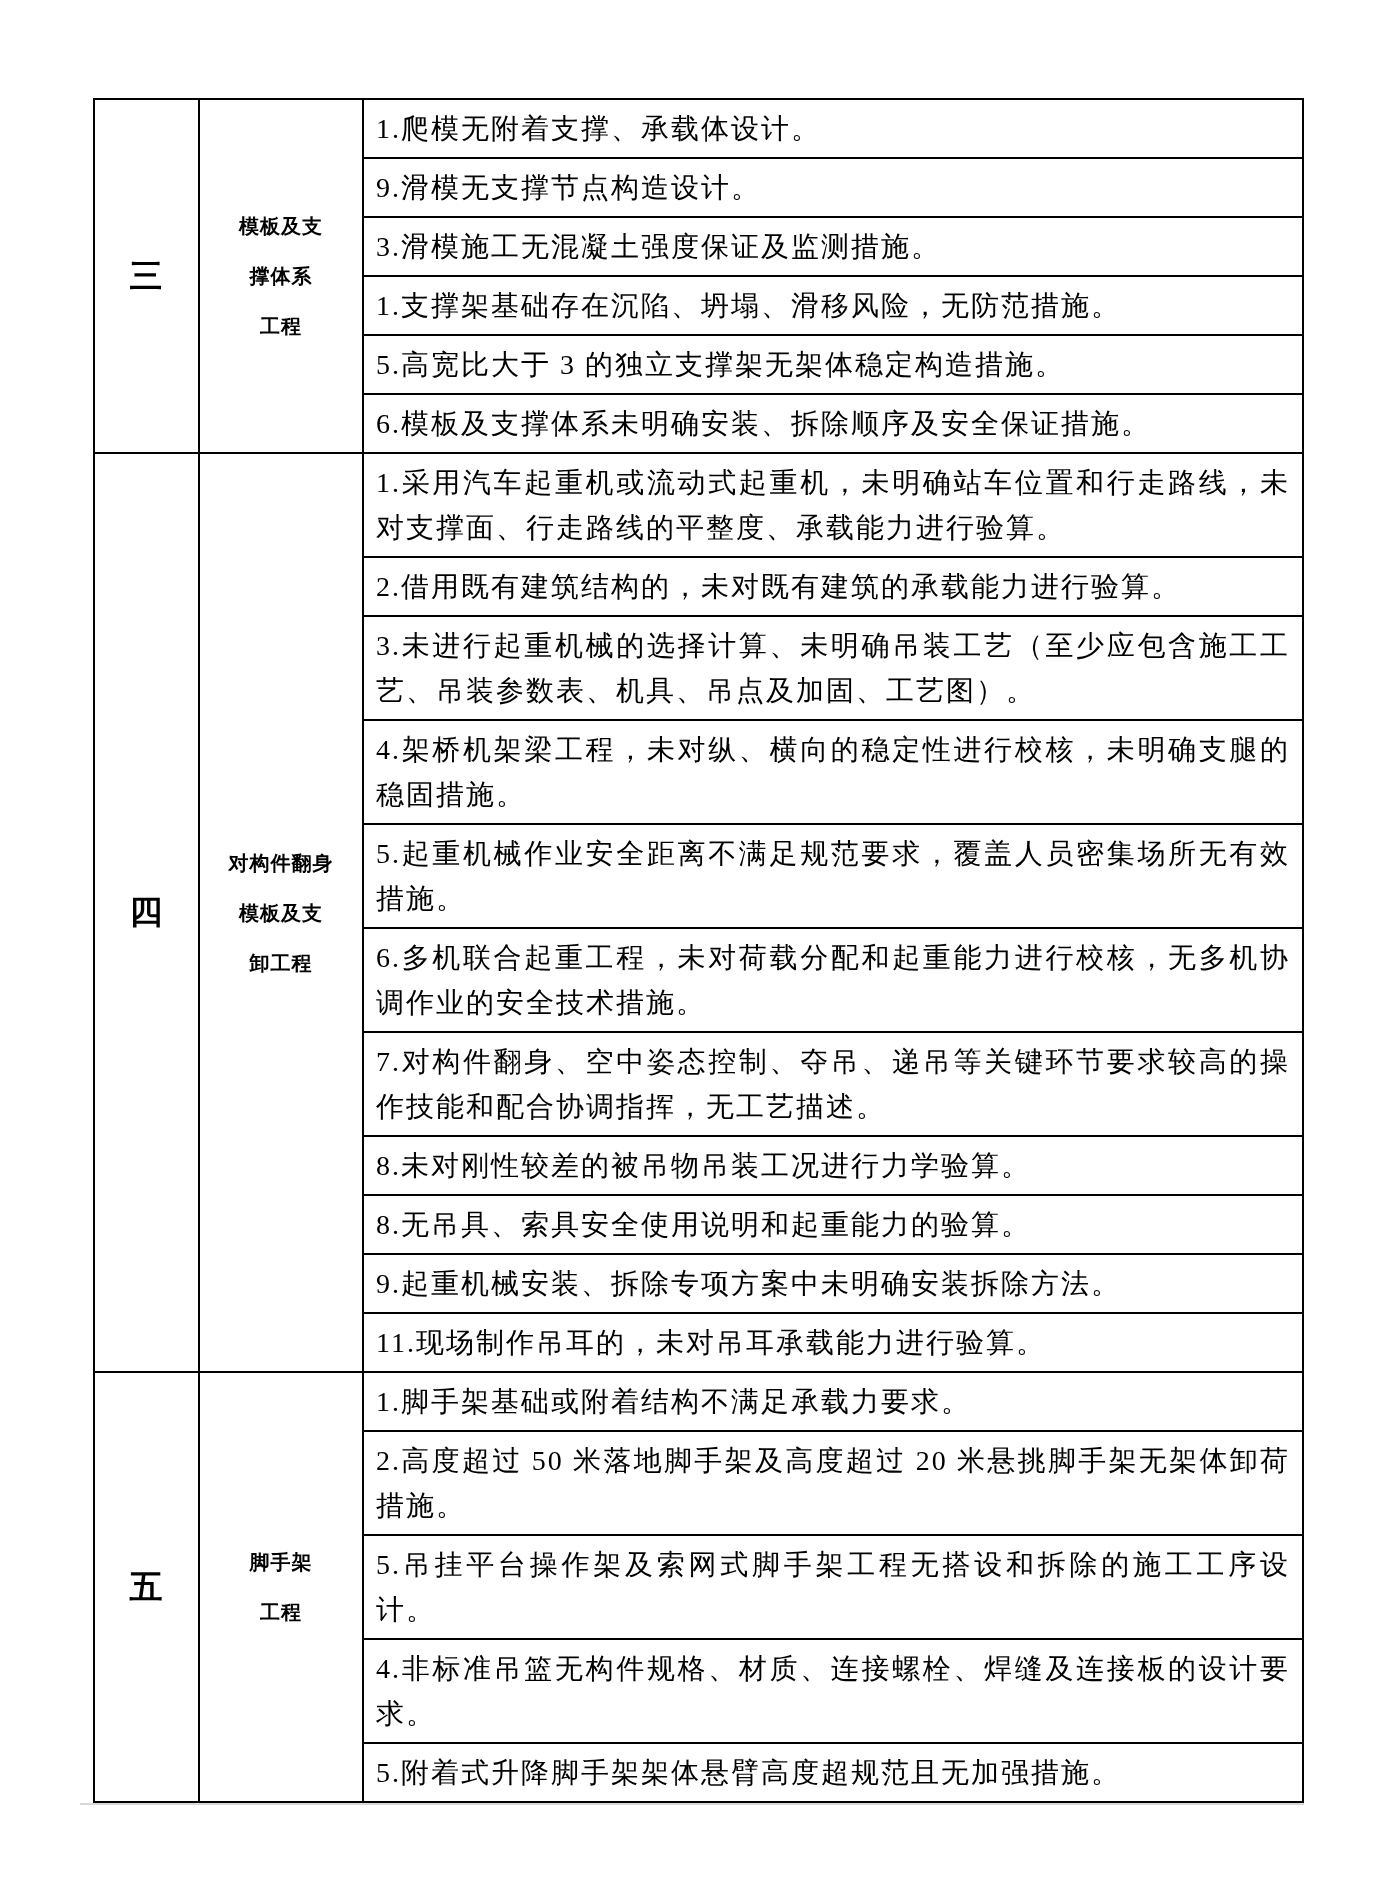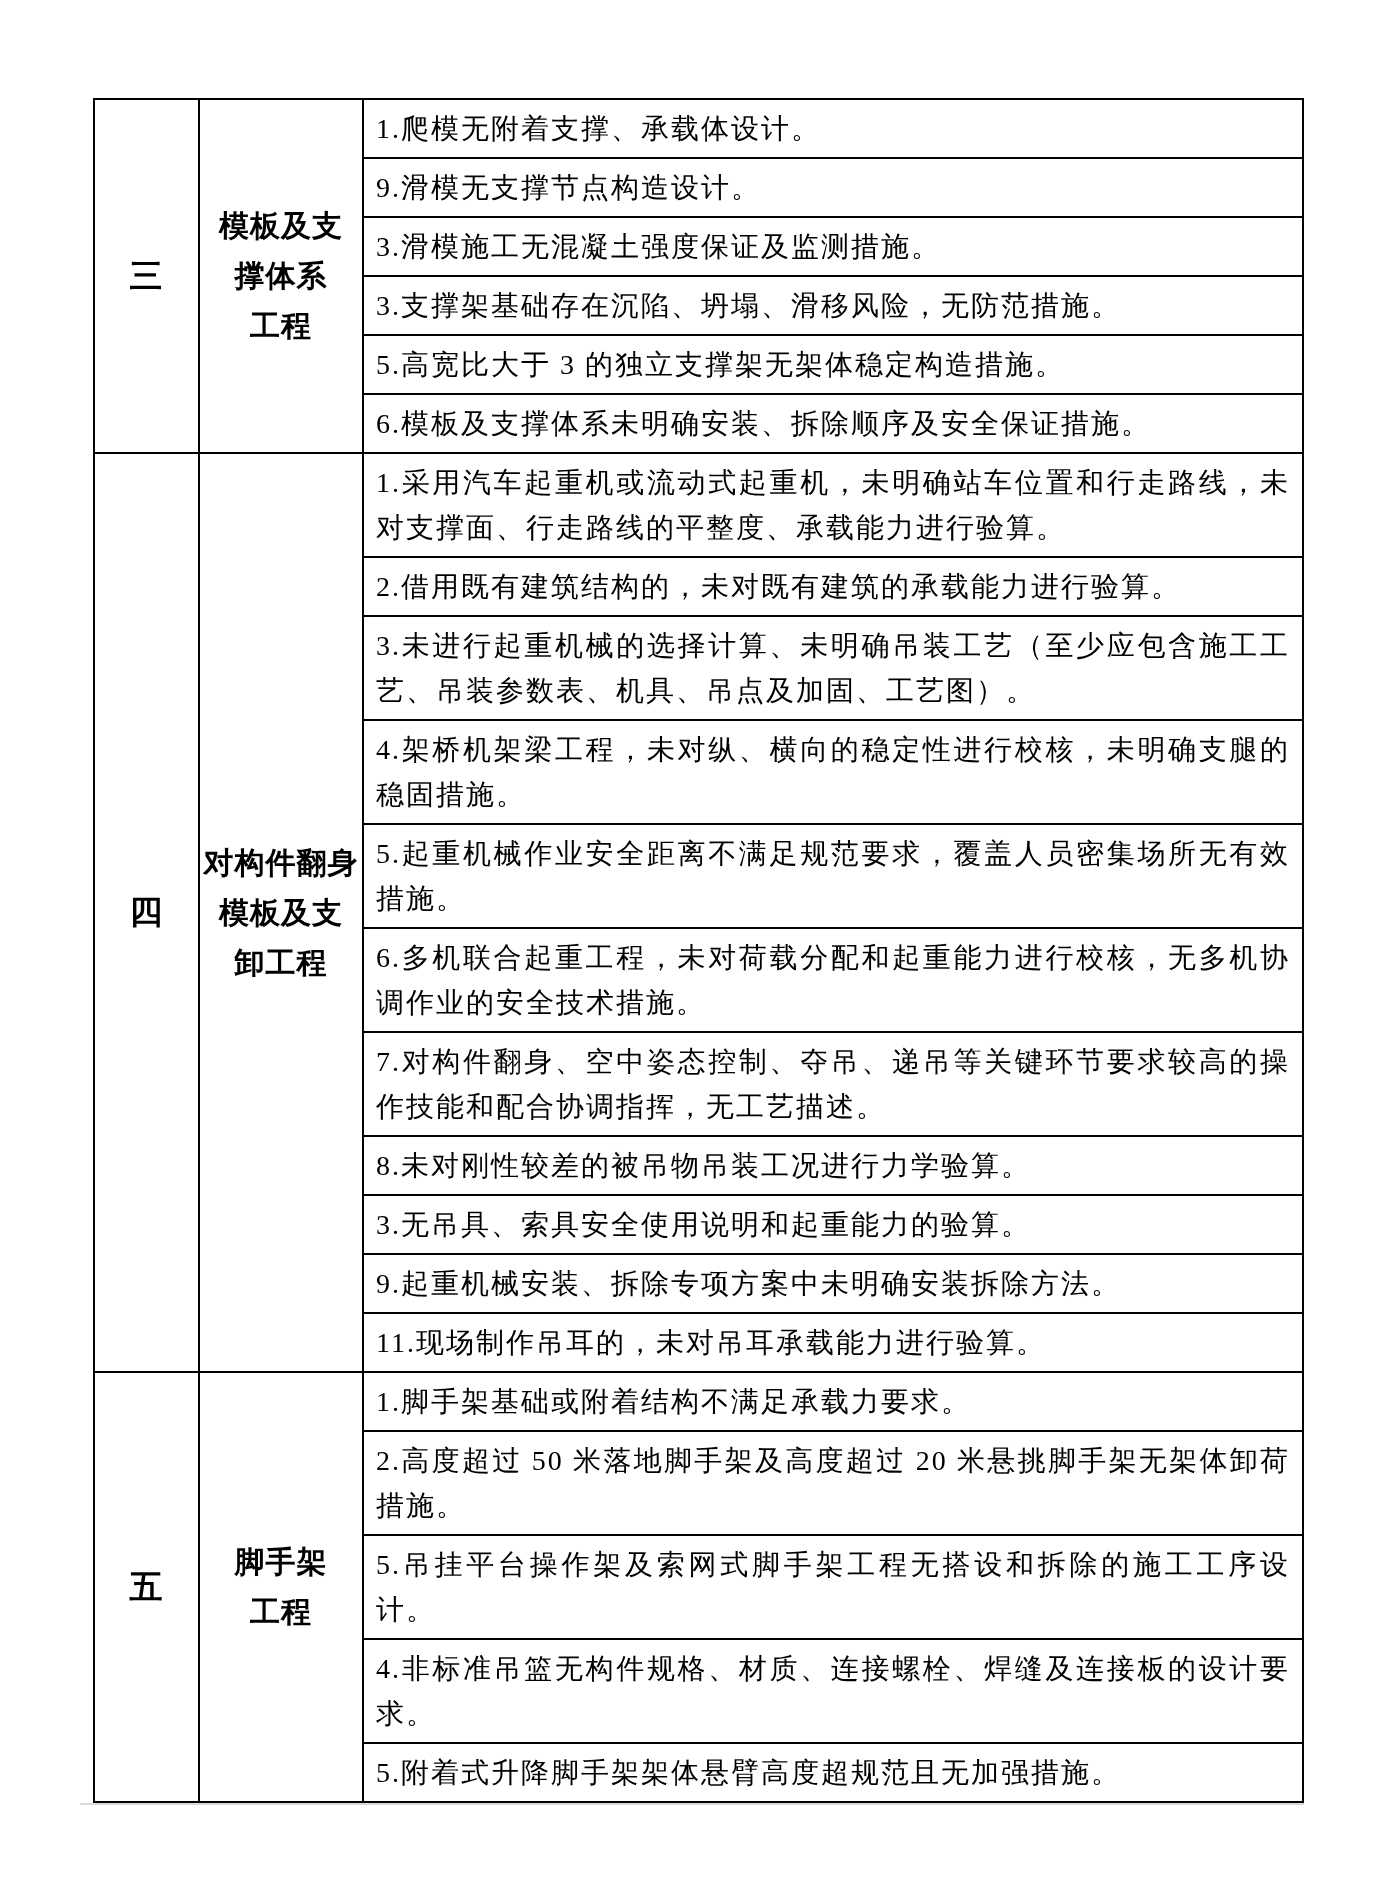--- a/index.html
+++ b/index.html
@@ -38,21 +38,21 @@
     font-family: "Liberation Sans", "DejaVu Sans", sans-serif;
     font-weight: 700;
     font-size: 33px;
     letter-spacing: 1px;
   }
   td.cat-cell {
     width: 164px;
     text-align: center;
     font-family: "Liberation Sans", "DejaVu Sans", sans-serif;
     font-weight: 700;
-    font-size: 30px;
+    font-size: 20px;
     line-height: 50px;
     letter-spacing: 1px;
     padding: 4px 0;
   }
   td.item-cell {
     width: 940px;
     font-family: "Liberation Serif", "DejaVu Serif", serif;
     font-size: 28px;
     line-height: 45px;
     letter-spacing: 2px;
@@ -92,21 +92,21 @@
           </td>
           <td class="item-cell">1.爬模无附着支撑、承载体设计。</td>
         </tr>
         <tr>
           <td class="item-cell">9.滑模无支撑节点构造设计。</td>
         </tr>
         <tr>
           <td class="item-cell">3.滑模施工无混凝土强度保证及监测措施。</td>
         </tr>
         <tr>
-          <td class="item-cell">3.支撑架基础存在沉陷、坍塌、滑移风险，无防范措施。</td>
+          <td class="item-cell">1.支撑架基础存在沉陷、坍塌、滑移风险，无防范措施。</td>
         </tr>
         <tr>
           <td class="item-cell">5.高宽比大于 3 的独立支撑架无架体稳定构造措施。</td>
         </tr>
         <tr>
           <td class="item-cell">6.模板及支撑体系未明确安装、拆除顺序及安全保证措施。</td>
         </tr>
         <tr>
           <td class="num-cell" rowspan="11">四</td>
           <td class="cat-cell" rowspan="11">
@@ -131,21 +131,21 @@
         <tr>
           <td class="item-cell">6.多机联合起重工程，未对荷载分配和起重能力进行校核，无多机协调作业的安全技术措施。</td>
         </tr>
         <tr>
           <td class="item-cell">7.对构件翻身、空中姿态控制、夺吊、递吊等关键环节要求较高的操作技能和配合协调指挥，无工艺描述。</td>
         </tr>
         <tr>
           <td class="item-cell">8.未对刚性较差的被吊物吊装工况进行力学验算。</td>
         </tr>
         <tr>
-          <td class="item-cell">3.无吊具、索具安全使用说明和起重能力的验算。</td>
+          <td class="item-cell">8.无吊具、索具安全使用说明和起重能力的验算。</td>
         </tr>
         <tr>
           <td class="item-cell">9.起重机械安装、拆除专项方案中未明确安装拆除方法。</td>
         </tr>
         <tr>
           <td class="item-cell">11.现场制作吊耳的，未对吊耳承载能力进行验算。</td>
         </tr>
         <tr>
           <td class="num-cell" rowspan="5">五</td>
           <td class="cat-cell" rowspan="5">

